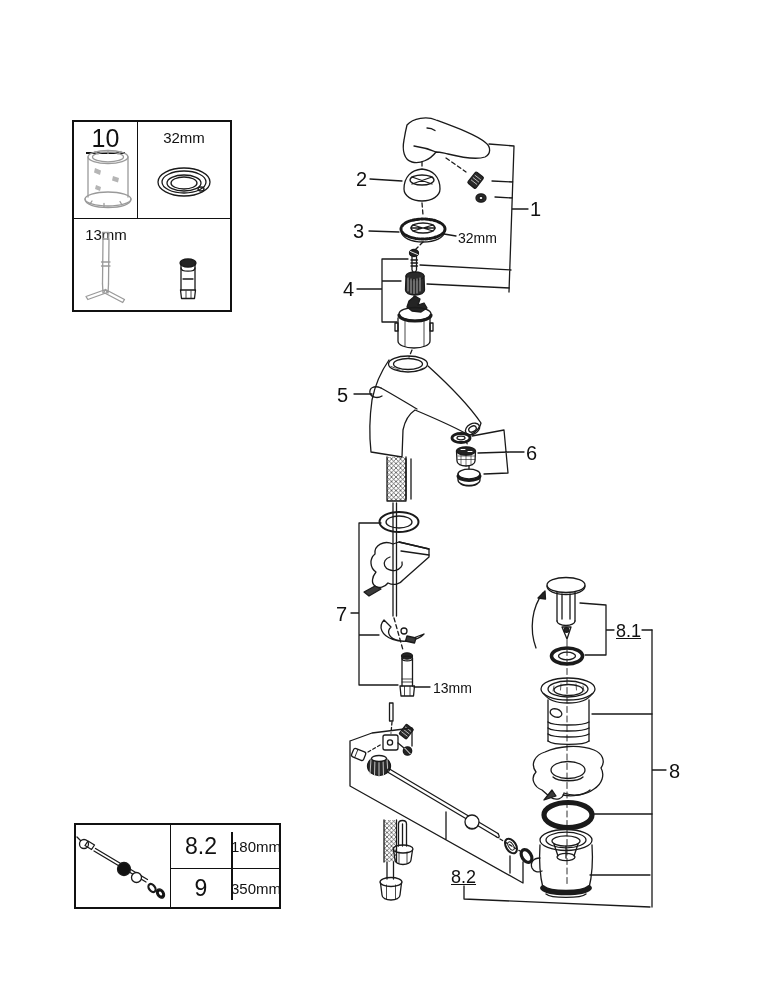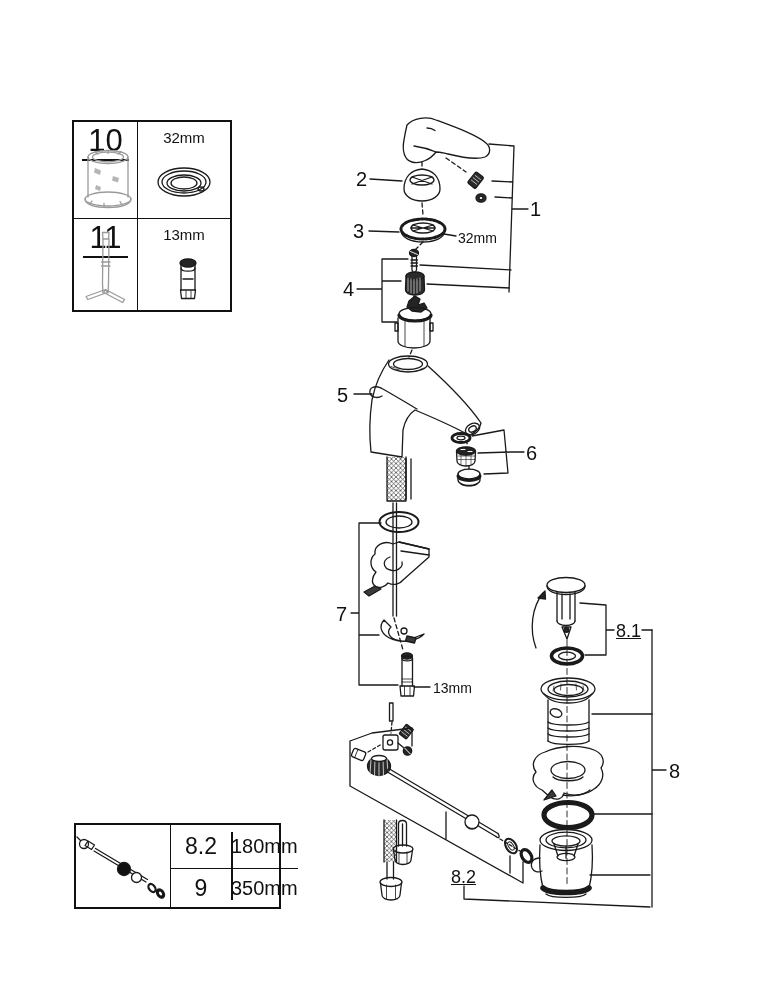--- a/index.html
+++ b/index.html
@@ -8,46 +8,43 @@
   svg{position:absolute;left:0;top:0;}
   .lbl{position:absolute;font-size:20px;line-height:1;color:#111;white-space:nowrap;}
   .lbl.md{font-size:18px;text-decoration:underline;}
   .lbl.ann{font-size:14px;}
   
   .tools-table{position:absolute;left:72px;top:120px;width:160px;height:192px;
     border:2px solid #111;display:grid;grid-template-columns:64px 1fr;grid-template-rows:97px 1fr;box-sizing:border-box;}
   .tools-table .cell{display:flex;flex-direction:column;align-items:center;padding-top:3px;box-sizing:border-box;}
   .tools-table .rb{border-right:1.6px solid #111;}
   .tools-table .bb{border-bottom:1.6px solid #111;}
-  .ref-big{font-size:31px;line-height:1.05;border-bottom:2px solid #111;padding:0 6px 1px;text-align:center;}
+  .ref-big{font-size:25px;line-height:1.05;border-bottom:2px solid #111;padding:0 6px 1px;text-align:center;}
   .size-sm{font-size:15px;margin-top:4px;}
   
   .lengths-table{position:absolute;left:74px;top:823px;width:207px;height:86px;
     border:2px solid #111;display:grid;grid-template-columns:95px 60px 1fr;grid-template-rows:44px 1fr;box-sizing:border-box;}
   .lengths-table .img-cell{grid-row:1/3;border-right:1.6px solid #111;}
   .lengths-table .cell{display:flex;align-items:center;justify-content:center;box-sizing:border-box;}
   .lengths-table .bb{border-bottom:1.6px solid #111;}
   .len-ref{font-size:23px;}
-  .len-size{font-size:20px;}
+  .len-size{font-size:15px;}
   .vdiv{position:absolute;left:155px;top:7px;bottom:7px;width:1.5px;background:#111;}
 </style>
 </head>
 <body>
 
 <div id="canvas">
 
   <div class="tools-table">
     <div class="cell rb bb">
       <span class="ref-big">10</span>
     </div>
     <div class="cell bb">
       <span class="size-sm">32mm</span>
-    </div>
-    <div class="cell rb">
-      <span class="ref-big">11</span>
     </div>
     <div class="cell">
       <span class="size-sm">13mm</span>
     </div>
   </div>
 
   <div class="lengths-table">
     <div class="cell img-cell"></div>
     <div class="cell bb">
       <span class="len-ref">8.2</span>

